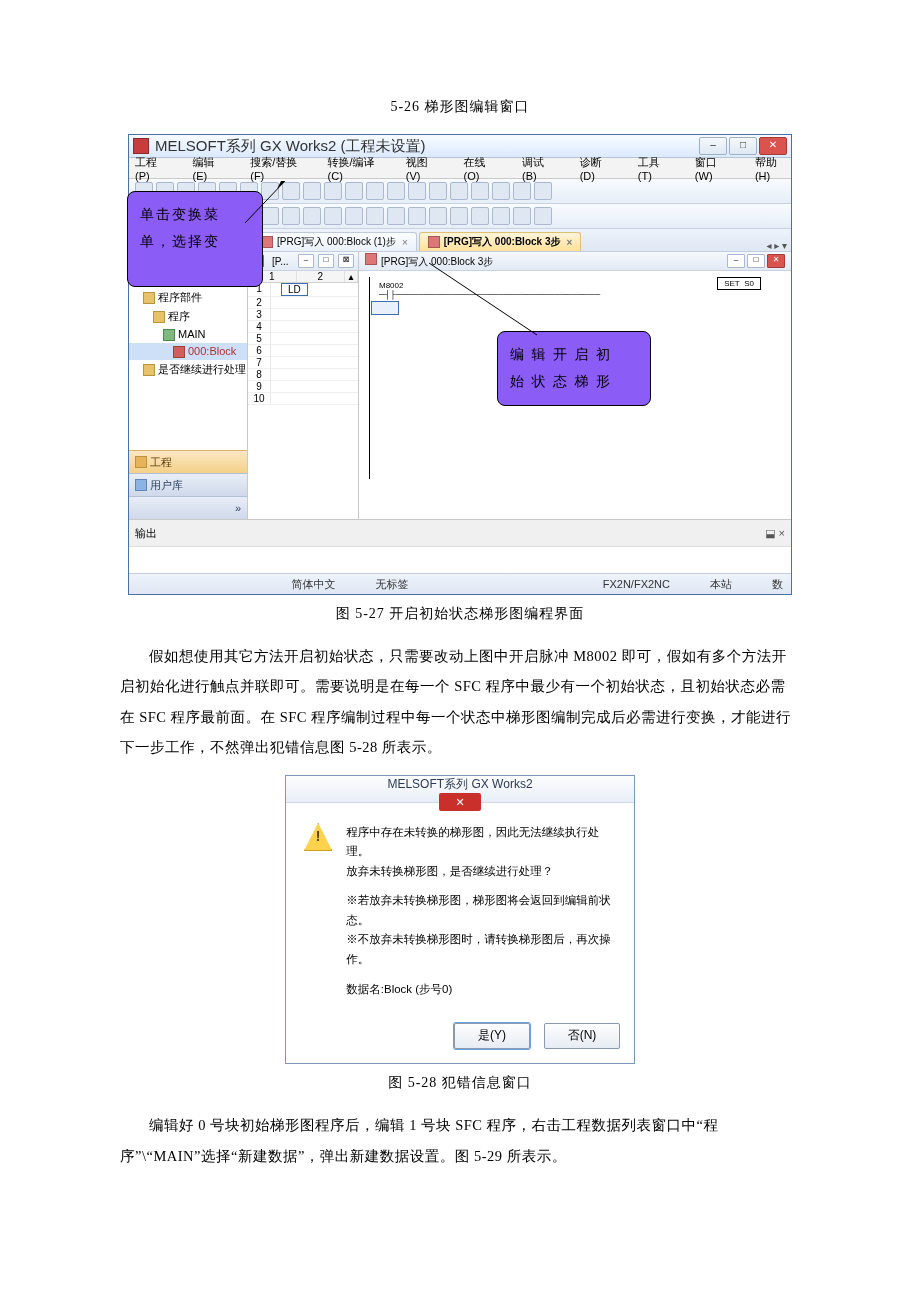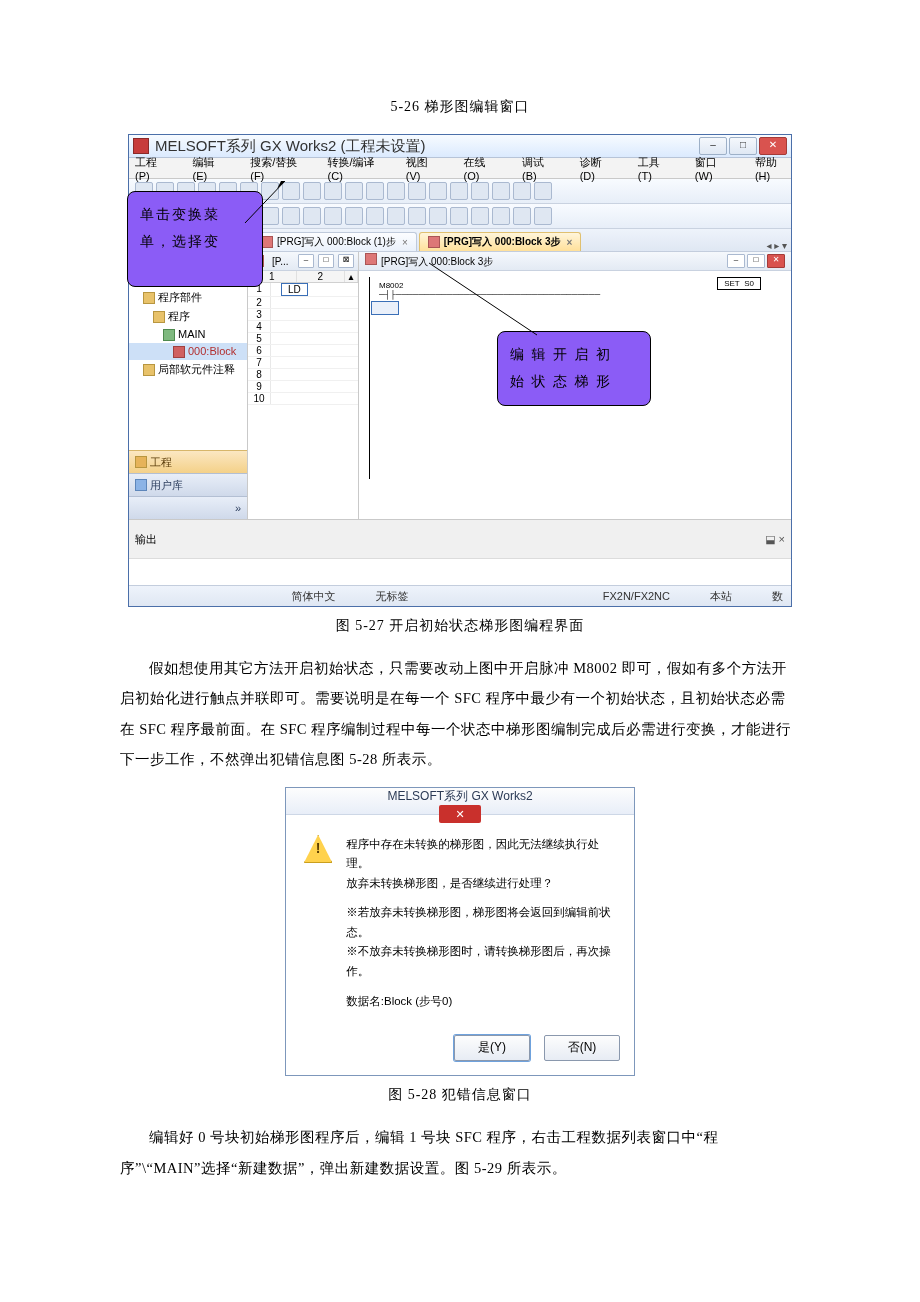--- a/index.html
+++ b/index.html
@@ -127,21 +127,21 @@
   }
   .lad-title .rwb { display:flex; gap:2px; }
   .lad-title .rwb div { width:16px;height:12px;border:1px solid #aab9d0;background:#fff;border-radius:1px; font-size:8px; text-align:center; }
   .lad-title .rwb .cl { background:#d9534f; border-color:#a43b38; color:#fff; }
   .lad-body { flex:1; background:#fff; position:relative; }
   .lad-body .rail { position:absolute; left:10px; top:6px; bottom:40px; width:1px; background:#000; }
   .lad-body .contact { position:absolute; left:20px; top:10px; font-size:8px; }
   .lad-body .setbox { position:absolute; right:30px; top:6px; border:1px solid #000; padding:1px 6px; font-size:8px; }
   .lad-body .bluebox { position:absolute; left:12px; top:30px; width:26px; height:12px; border:1px solid #3a6fb7; background:#eaf0fa; }
   .output-bar {
-    height:22px; background:#f0f0f0; border-top:1px solid #c9c9c9; font-size:11px; padding:8px 6px;
+    height:22px; background:#f0f0f0; border-top:1px solid #c9c9c9; font-size:11px; padding:2px 6px;
     display:flex; align-items:center; justify-content:space-between;
   }
   .output-body { height:26px; background:#fff; border-top:1px solid #dcdcdc; }
   .statusbar {
     height:20px; background:linear-gradient(#eef3fb,#dfe7f3); border-top:1px solid #c3cddd;
     font-size:11px; display:flex; align-items:center; padding:0 8px; gap:40px; color:#333;
   }
   .statusbar .sp { flex:1; }
   .callout {
     position:absolute; background:#8b5cf6; border:1.3px solid #000; border-radius:8px;
@@ -258,21 +258,21 @@
 
       <div class="nav-tree" style="display:flex;flex-direction:column;">
         <div style="flex:1; padding-top:2px;">
           <div class="tree-row"><span class="tree-icon"></span><span>参数</span></div>
           <div class="tree-row"><span class="tree-icon gr"></span><span>全局软元件注释</span></div>
           <div class="tree-row"><span class="tree-icon"></span><span>程序设置</span></div>
           <div class="tree-row"><span class="tree-icon"></span><span>程序部件</span></div>
           <div class="tree-row" style="padding-left:24px;"><span class="tree-icon"></span><span>程序</span></div>
           <div class="tree-row" style="padding-left:34px;"><span class="tree-icon gr"></span><span>MAIN</span></div>
           <div class="tree-row sel" style="padding-left:44px; color:#b12f2f;"><span class="tree-icon rd"></span><span>000:Block</span></div>
-          <div class="tree-row"><span class="tree-icon"></span><span>局部软元件注释</span></div>
+          <div class="tree-row"><span class="tree-icon"></span><span>是否继续进行处理</span></div>
         </div>
         <div class="side-footerbtn">
             <span class="tree-icon" style="background:#e6b35a;"></span>
             <span>工程</span>
           </div>
         <div class="side-footerbtn blue">
             <span class="tree-icon" style="background:#8bb3e6;border-color:#5d86ba;"></span>
             <span>用户库</span>
           </div>
         <div class="side-footerbtn blue" style="justify-content:flex-end;">» </div>

